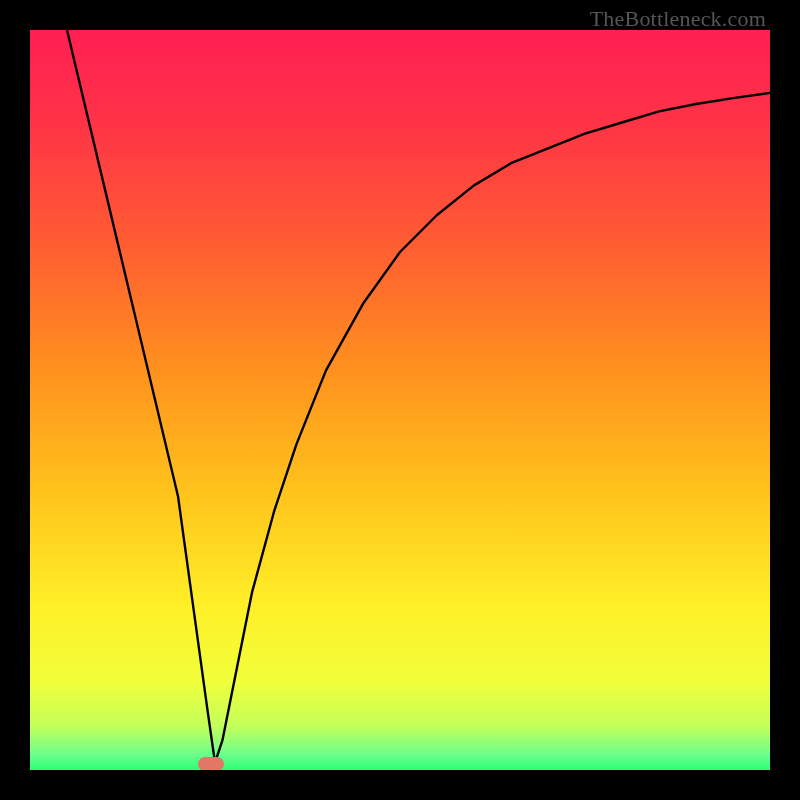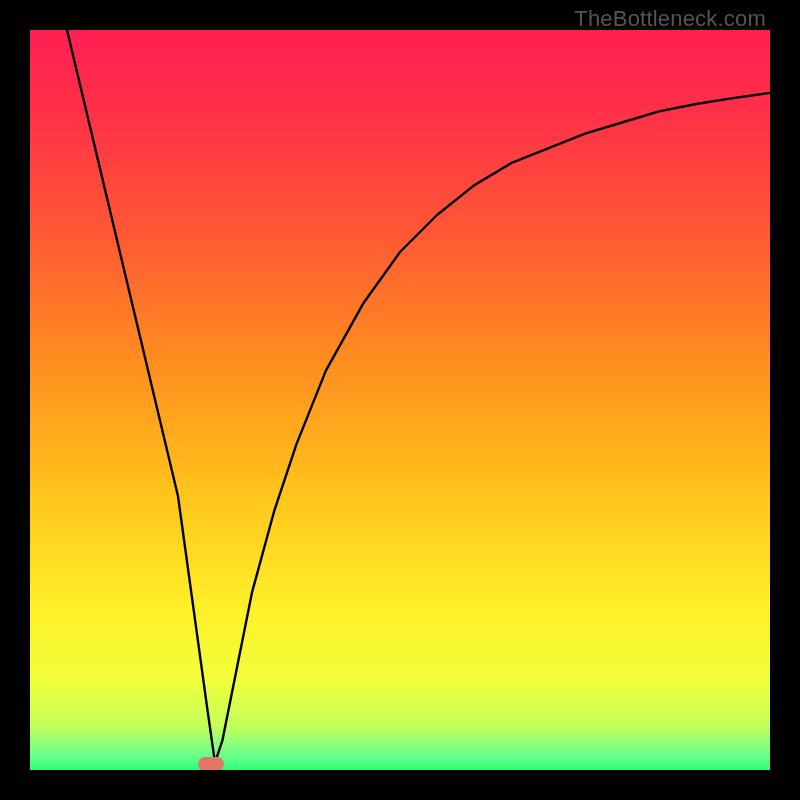--- a/index.html
+++ b/index.html
@@ -9,20 +9,21 @@
     height: 800px;
     overflow: hidden;
     background: #000;
     font-family: Arial, Helvetica, sans-serif;
   }
   .frame {
     position: relative;
     width: 800px;
     height: 680px;
     background: #000;
+    font-family: Liberation Serif, serif;
   }
   .plot-area {
     position: absolute;
     left: 30px;
     top: 30px;
     width: 740px;
     height: 740px;
     overflow: hidden;
   }
   .gradient-bg {

